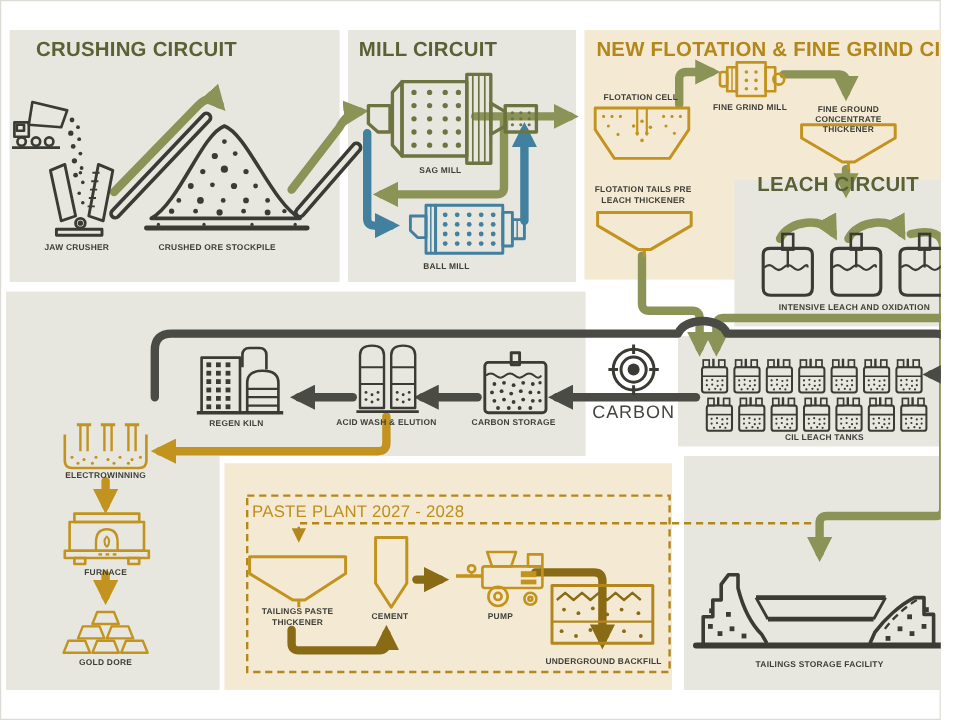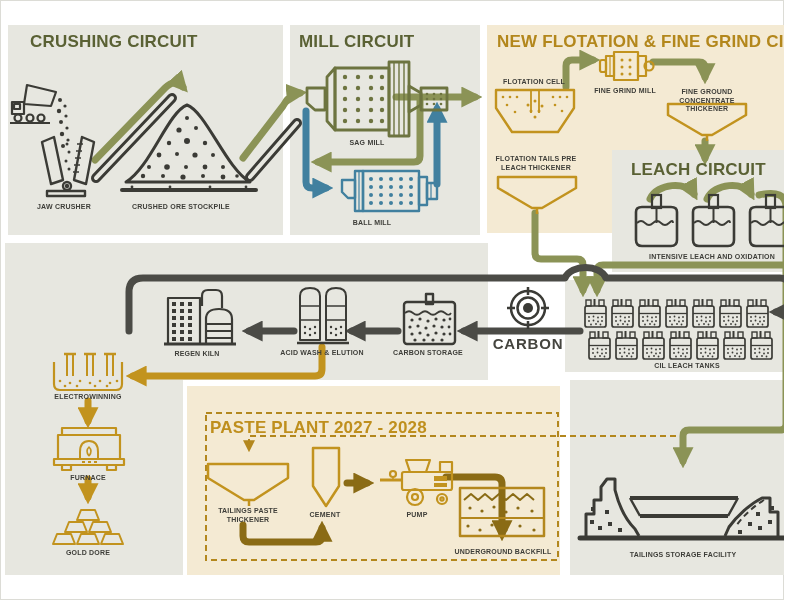--- a/index.html
+++ b/index.html
@@ -2,24 +2,24 @@
 <html><head>
 <meta charset="utf-8">
 <style>
   html,body{margin:0;padding:0;background:#fff;}
   #canvas{position:relative;width:784px;height:600px;background:#ffffff;overflow:hidden;
           font-family:"Liberation Sans",sans-serif;box-shadow:inset 0 0 0 1px #dcdcd6;}
   #diagram-svg{position:absolute;left:0;top:0;}
   .title{position:absolute;font-weight:800;font-size:17px;letter-spacing:.2px;
          color:#5a6134;white-space:nowrap;}
   .title.gold{color:#b3871c;}
-  .sub{position:absolute;font-weight:700;font-size:17px;color:#bf8f1d;white-space:nowrap;letter-spacing:.2px;}
+  .sub{position:absolute;font-weight:400;font-size:14px;color:#bf8f1d;white-space:nowrap;letter-spacing:.2px;}
   .lbl{position:absolute;font-weight:700;font-size:7px;line-height:8.5px;color:#3e3e39;
        text-align:center;letter-spacing:.2px;}
-  .lbl.big{font-size:15px;line-height:15px;letter-spacing:.8px;color:#45453f;font-weight:700;text-align:center;}
+  .lbl.big{font-size:15px;line-height:15px;letter-spacing:.8px;color:#45453f;font-weight:400;text-align:center;}
 </style>
 </head>
 <body>
 
 <div id="canvas">
 
 <svg id="diagram-svg" width="800" height="600" viewBox="0 0 800 600">
   <defs>
     <marker id="ah-o" viewBox="0 0 4 4" refX="2.6" refY="2" markerWidth="3" markerHeight="3" orient="auto">
           <path d="M0 0 L4 2 L0 4 Z" fill="#8b9356"></path>
@@ -540,21 +540,21 @@
           <rect x="160" y="68" width="4" height="4"></rect>
           <rect x="192" y="44" width="4" height="4"></rect>
           <rect x="178" y="50" width="4" height="4"></rect>
     </g>
   </g>
 </svg>
 
   <div class="title" style="left:30px;top:32px">CRUSHING CIRCUIT</div>
   <div class="title" style="left:299px;top:32px">MILL CIRCUIT</div>
   <div class="title gold" style="left:497px;top:32px">NEW FLOTATION &amp; FINE GRIND CIRCUIT</div>
-  <div class="title" style="left:631px;top:160px">LEACH CIRCUIT</div>
+  <div class="title" style="left:631px;top:144px">LEACH CIRCUIT</div>
   <div class="sub" style="left:210px;top:418px">PASTE PLANT 2027 - 2028</div>
 
   <div class="lbl" style="left:24px;top:203px;width:80px">JAW CRUSHER</div>
   <div class="lbl" style="left:111px;top:203px;width:140px">CRUSHED ORE STOCKPILE</div>
   <div class="lbl" style="left:337px;top:139px;width:60px">SAG MILL</div>
   <div class="lbl" style="left:342px;top:219px;width:60px">BALL MILL</div>
   <div class="lbl" style="left:494px;top:78px;width:80px">FLOTATION CELL</div>
   <div class="lbl" style="left:580px;top:87px;width:90px">FINE GRIND MILL</div>
   <div class="lbl" style="left:659px;top:88px;width:96px">FINE GROUND CONCENTRATE THICKENER</div>
   <div class="lbl" style="left:491px;top:155px;width:90px">FLOTATION TAILS PRE LEACH THICKENER</div>

